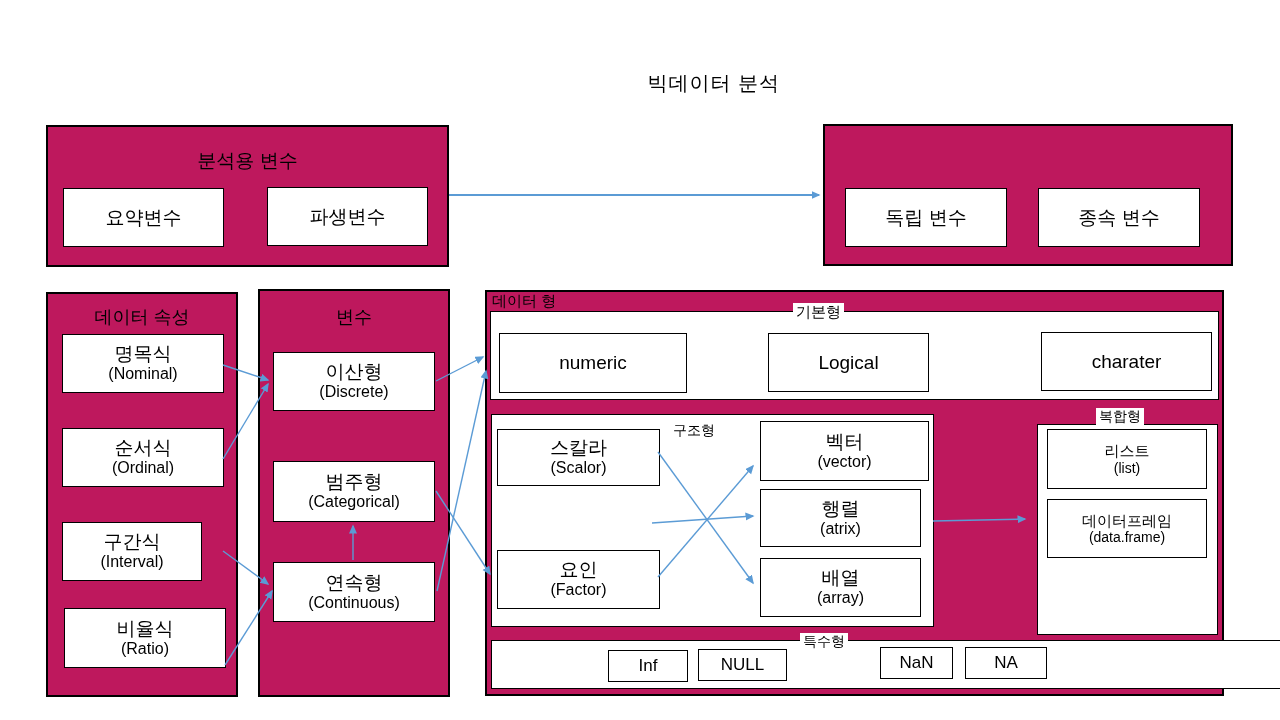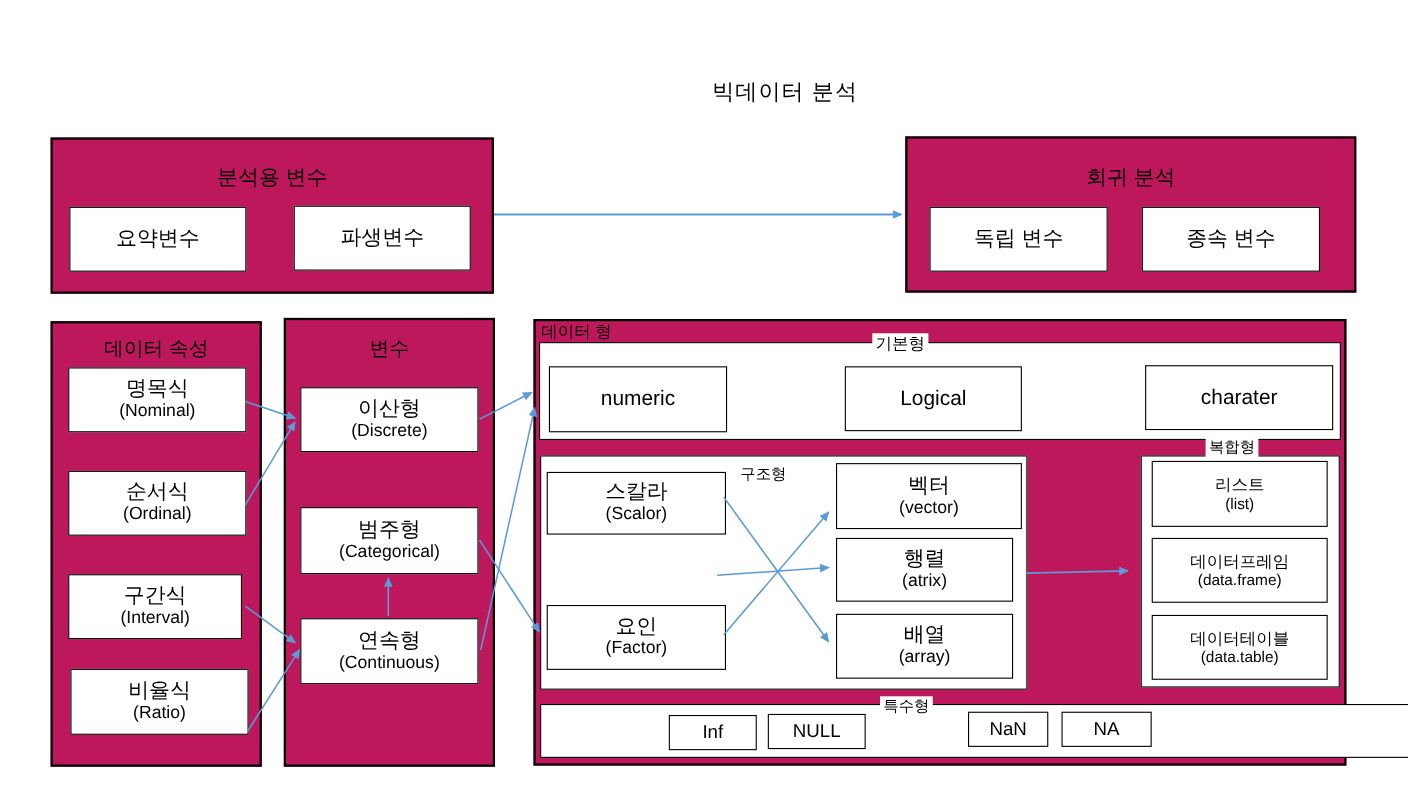--- a/index.html
+++ b/index.html
@@ -56,40 +56,39 @@
     <div class="container-label" style="top:21px;">분석용 변수</div>
     <div class="item single" style="left:15px;top:61px;width:161px;height:59px;">
       <span>요약변수</span>
     </div>
     <div class="item single" style="left:219px;top:60px;width:161px;height:59px;">
       <span>파생변수</span>
     </div>
   </div>
 
   <div class="outer" style="left:823px;top:124px;width:410px;height:142px;">
-    <div class="container-label" style="top:22px;">회귀 분석</div>
     <div class="item single" style="left:20px;top:62px;width:162px;height:59px;">
       <span>독립 변수</span>
     </div>
     <div class="item single" style="left:213px;top:62px;width:162px;height:59px;">
       <span>종속 변수</span>
     </div>
   </div>
 
   <div class="outer" style="left:46px;top:292px;width:192px;height:405px;">
     <div class="container-label small-label" style="top:11px;">데이터 속성</div>
     <div class="item" style="left:14px;top:40px;width:162px;height:59px;">
       <span class="ko">명목식</span>
       <span class="en">(Nominal)</span>
     </div>
     <div class="item" style="left:14px;top:134px;width:162px;height:59px;">
       <span class="ko">순서식</span>
       <span class="en">(Ordinal)</span>
     </div>
-    <div class="item" style="left:14px;top:228px;width:158px;height:59px;">
+    <div class="item" style="left:14px;top:228px;width:140px;height:59px;">
       <span class="ko">구간식</span>
       <span class="en">(Interval)</span>
     </div>
     <div class="item" style="left:16px;top:314px;width:162px;height:60px;">
       <span class="ko">비율식</span>
       <span class="en">(Ratio)</span>
     </div>
   </div>
 
   <div class="outer" style="left:258px;top:289px;width:192px;height:408px;">
@@ -106,21 +105,21 @@
       <span class="ko">범주형</span>
       <span class="en">(Categorical)</span>
     </div>
   </div>
 
   <div class="outer" style="left:485px;top:290px;width:739px;height:406px;">
     <div class="corner-label" style="left:5px;top:0px;">데이터 형</div>
 
     <div class="sub" style="left:3px;top:19px;width:729px;height:89px;">
       <div class="sec-label" style="left:302px;top:-9px;font-size:15px;">기본형</div>
-      <div class="item single" style="left:8px;top:21px;width:162px;height:60px;">
+      <div class="item single" style="left:8px;top:21px;width:188px;height:60px;">
         <span>numeric</span>
       </div>
       <div class="item single" style="left:277px;top:21px;width:161px;height:59px;">
         <span>Logical</span>
       </div>
       <div class="item single" style="left:550px;top:20px;width:171px;height:59px;">
         <span>charater</span>
       </div>
     </div>
 
@@ -141,33 +140,29 @@
       <div class="item" style="left:268px;top:74px;width:161px;height:58px;">
         <span class="ko">행렬</span>
         <span class="en">(atrix)</span>
       </div>
       <div class="item" style="left:268px;top:143px;width:161px;height:59px;">
         <span class="ko">배열</span>
         <span class="en">(array)</span>
       </div>
     </div>
 
-    <div class="sub composite-box" style="left:550px;top:122px;width:181px;height:211px;padding-left:24px;">
+    <div class="sub composite-box" style="left:550px;top:132px;width:181px;height:211px;padding-left:24px;">
       <div class="sec-label" style="left:58px;top:-17px;">복합형</div>
       <div class="item" style="left:9px;top:4px;width:160px;height:60px;">
         <span class="ko">리스트</span>
         <span class="en">(list)</span>
       </div>
       <div class="item" style="left:9px;top:74px;width:160px;height:59px;">
         <span class="ko">데이터프레임</span>
         <span class="en">(data.frame)</span>
-      </div>
-      <div class="item" style="left:9px;top:144px;width:160px;height:59px;">
-        <span class="ko">데이터테이블</span>
-        <span class="en">(data.table)</span>
       </div>
     </div>
 
     <div class="sub" style="left:4px;top:348px;width:792px;height:49px;">
       <div class="sec-label" style="left:308px;top:-8px;">특수형</div>
       <div class="special-item" style="left:116px;top:9px;width:80px;height:32px;">
         <span>Inf</span>
       </div>
       <div class="special-item" style="left:206px;top:8px;width:89px;height:32px;">
         <span>NULL</span>

